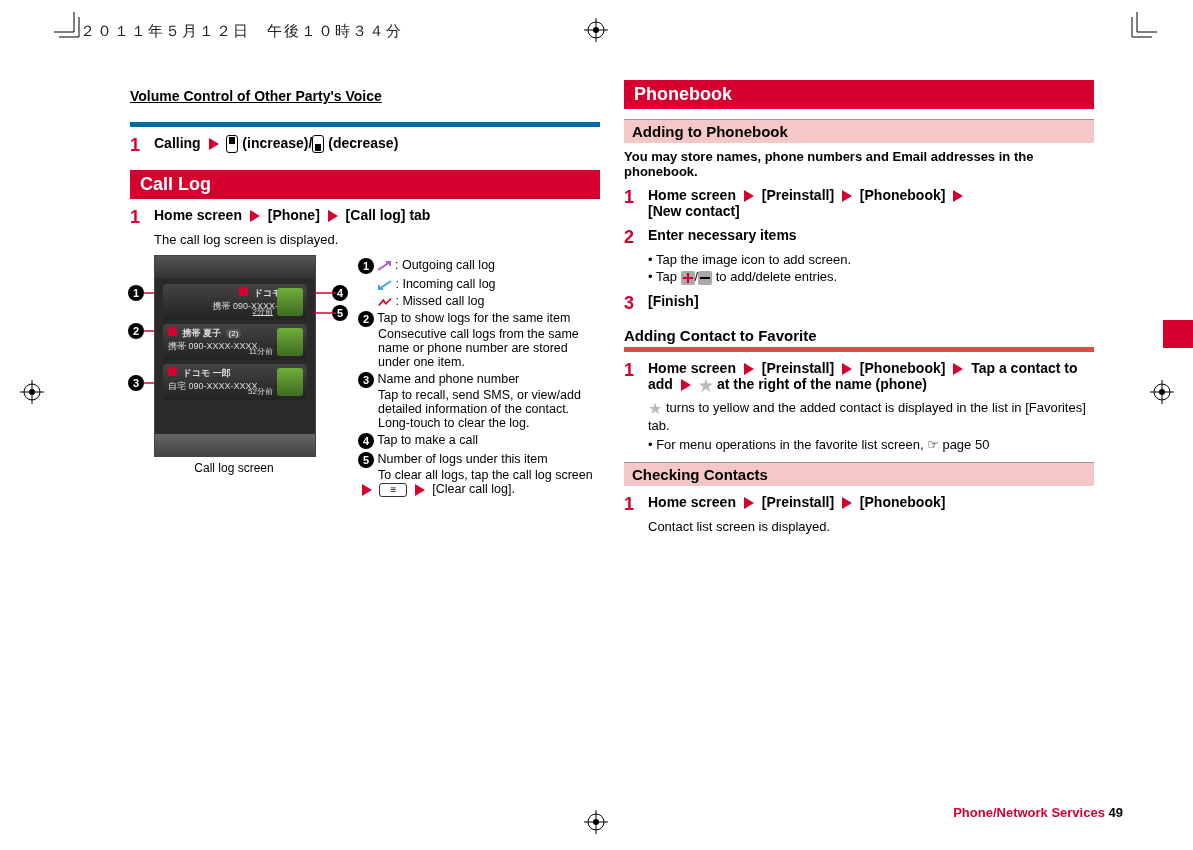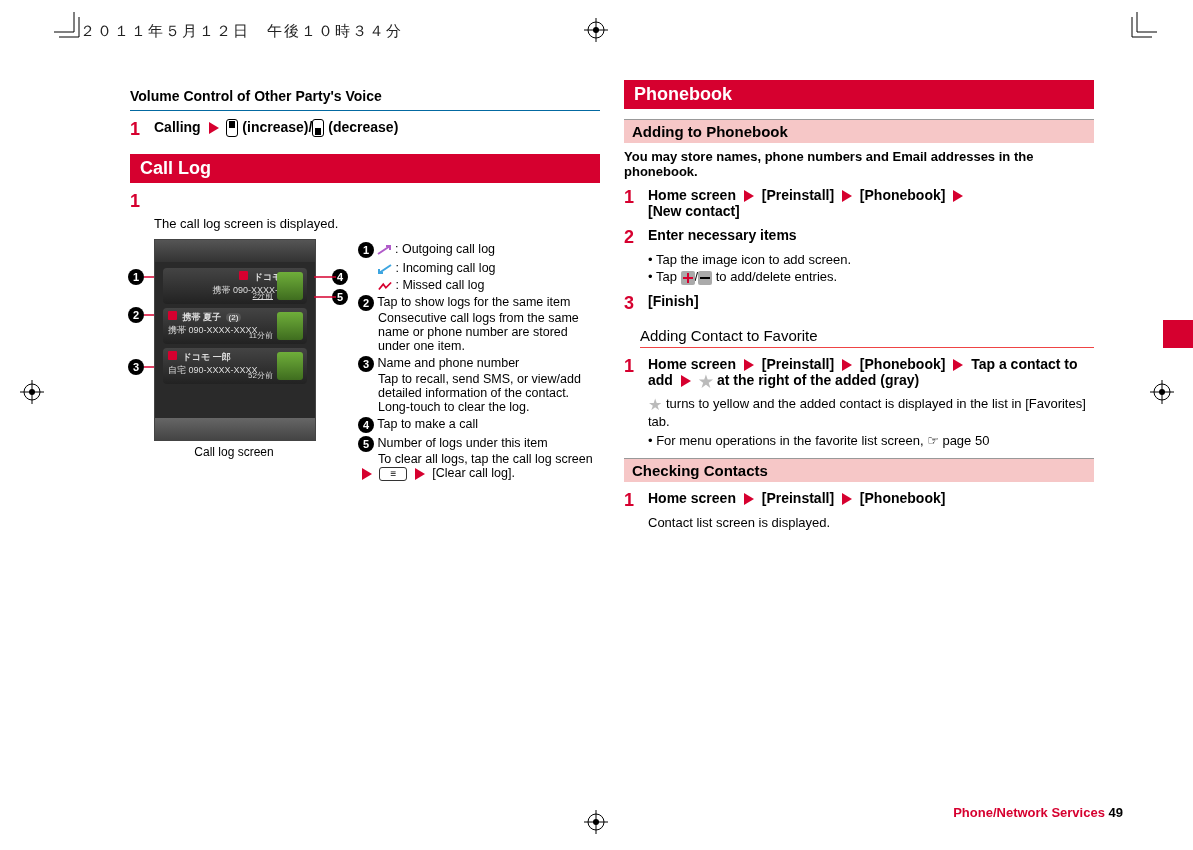--- a/index.html
+++ b/index.html
@@ -82,25 +82,25 @@
   .light-red-bar {
     background: #f6c7c7;
     color: #000;
     font-weight: bold;
     font-size: 15px;
     padding: 3px 8px;
     border-top: 1px solid #999;
     margin: 10px 0 6px 0;
   }
   .gray-underline-bar {
-    border-bottom: 1px solid #ef4444;
-    font-weight: normal;
+    border-bottom: 5px solid #ef4444;
+    font-weight: bold;
     font-size: 15px;
     padding: 3px 0;
-    margin: 10px 0 6px 16px;
+    margin: 10px 0 6px 0;
   }
   .body-text { font-size: 13px; margin: 4px 0 4px 24px; }
   .body-text-plain { font-size: 13px; margin: 4px 0; }
   .bullet-line { font-size: 13px; margin: 2px 0 2px 24px; }
   .bullet-line::before { content: "• "; }
   .screenshot-wrap {
     display: flex;
     margin: 8px 0 0 24px;
     align-items: flex-start;
   }
@@ -255,37 +255,44 @@
       <path d="M25 25 H5 V5" stroke="#000" fill="none"></path>
     </svg>
 
   <div class="header-date">２０１１年５月１２日　午後１０時３４分</div>
 
   <div class="side-tab"></div>
 
   <div class="columns">
 
     <div class="col">
-      <div class="h-sec" style="border-bottom:1px solid #0369a1; padding-bottom:6px;">Volume Control of Other Party's Voice</div>
+      <div class="h-sec" style="border-bottom:5px solid #0369a1; padding-bottom:18px;text-decoration:underline;">Volume Control of Other Party's Voice</div>
 
       <div class="step-line">
         <span class="step-num">1</span>
         <span class="step-body">
           <span>Calling</span>
           <span class="tri"></span>
           <span class="vol-icon vol-up"></span>
           <span>(increase)/</span><span class="vol-icon vol-down"></span>
           <span>(decrease)</span>
         </span>
       </div>
 
       <div class="big-red-bar">Call Log</div>
 
       <div class="step-line">
         <span class="step-num">1</span>
+        <span class="step-body">
+          <span>Home screen</span>
+          <span class="tri"></span>
+          <span>[Phone]</span>
+          <span class="tri"></span>
+          <span>[Call log] tab</span>
+        </span>
       </div>
       <div class="body-text">The call log screen is displayed.</div>
 
       <div class="screenshot-wrap">
         <div style="position:relative; width:190px;">
 
           <span class="circ-num" style="position:absolute; left:-26px; top:30px;">1</span>
           <span class="circ-num" style="position:absolute; left:-26px; top:68px;">2</span>
           <span class="circ-num" style="position:absolute; left:-26px; top:120px;">3</span>
 
@@ -414,21 +421,21 @@
         <span class="step-body">
           <span>Home screen</span>
           <span class="tri"></span>
           <span>[Preinstall]</span>
           <span class="tri"></span>
           <span>[Phonebook]</span>
           <span class="tri"></span>
           <span>Tap a contact to add</span>
           <span class="tri"></span>
           <span class="star-icon">★</span>
-          <span> at the right of the added (gray)</span>
+          <span> at the right of the name (phone)</span>
         </span>
       </div>
       <div class="body-text">
         <span class="star-icon">★</span>
         <span> turns to yellow and the added contact is displayed in the list in [Favorites] tab.</span>
       </div>
       <div class="bullet-line">
         <span>For menu operations in the favorite list screen, </span><span class="hand-icon"></span><span> page 50</span>
       </div>
 

